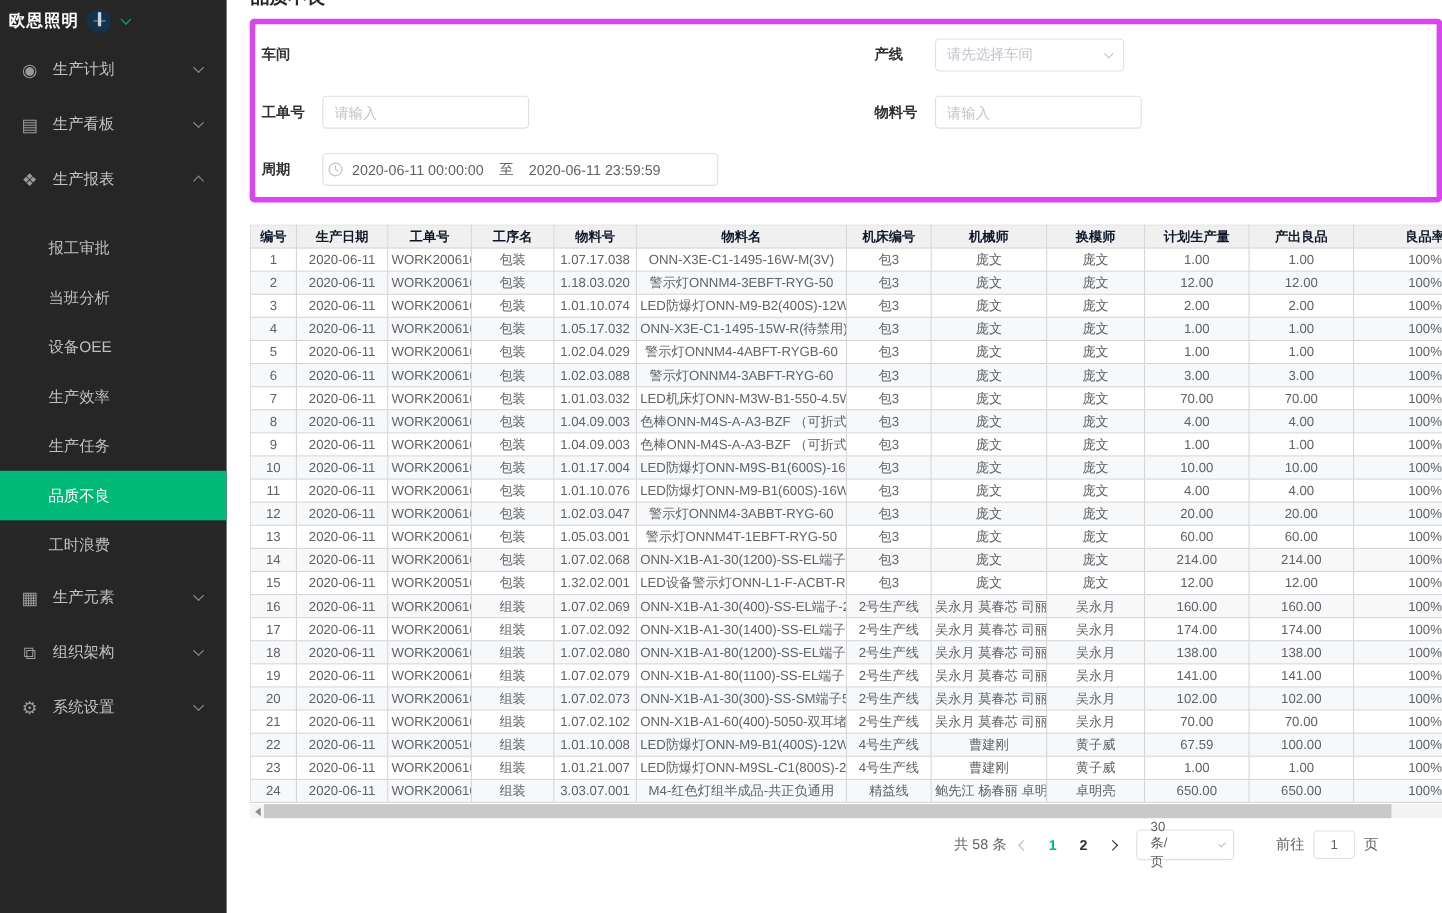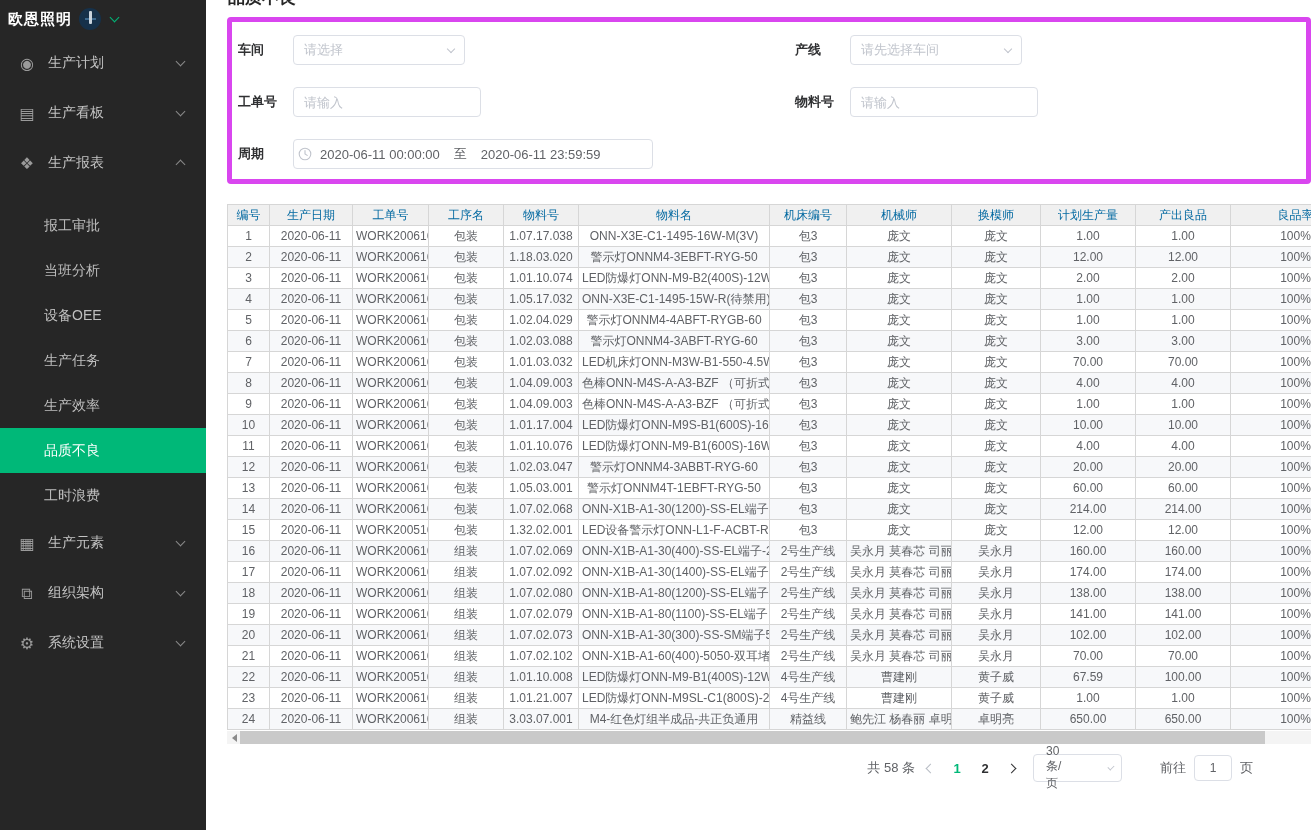--- a/index.html
+++ b/index.html
@@ -48,21 +48,21 @@
   input.finput::placeholder{color:#c0c4cc;}
   input.finput{outline:none;font-family:inherit;}
   .daterange{width:360px;padding:0 4px;color:#606266;gap:8px;cursor:pointer;}
   .daterange .sep{color:#606266;margin:0 6px;}
 
   
   .table-wrap{margin-top:20px;width:1084px;overflow:hidden;}
   table{border-collapse:collapse;table-layout:fixed;width:1133px;font-size:12px;}
   th,td{border:1px solid #d6d6d6;text-align:center;white-space:nowrap;overflow:hidden;
         padding:0 3px;height:20px;line-height:20px;}
-  th{background:#f0f0f0;color:#0369a1;font-weight:400;height:21px;}
+  th{background:#f0f0f0;color:#0f172a;font-weight:700;height:21px;}
   td{color:#606266;}
   tbody tr:nth-child(even){background:#f7f8fa;}
 
   .hscroll{width:1084px;height:13px;background:#f4f4f4;display:flex;align-items:center;margin-top:1px;}
   .hscroll-btn{width:13px;height:13px;display:flex;align-items:center;justify-content:center;cursor:pointer;}
   .tri-left{width:0;height:0;border:4px solid transparent;border-right:5px solid #8b8b8b;margin-right:2px;}
   .hscroll-thumb{height:13px;width:1025px;background:#c9c9c9;cursor:grab;}
 
   
   .pagination{display:flex;align-items:center;justify-content:flex-end;gap:12px;
@@ -105,22 +105,22 @@
         </div>
         <div class="side-item">
           <span class="side-icon">❖</span>
           <span class="side-label">生产报表</span>
           <i class="chev up"></i>
         </div>
         <div class="submenu">
           <div class="sub-item">报工审批</div>
           <div class="sub-item">当班分析</div>
           <div class="sub-item">设备OEE</div>
+          <div class="sub-item">生产效率</div>
           <div class="sub-item">生产任务</div>
-          <div class="sub-item">生产效率</div>
           <div class="sub-item active">品质不良</div>
           <div class="sub-item">工时浪费</div>
         </div>
         <div class="side-item">
           <span class="side-icon">▦</span>
           <span class="side-label">生产元素</span>
           <i class="chev down"></i>
         </div>
         <div class="side-item">
           <span class="side-icon">⧉</span>
@@ -135,24 +135,20 @@
       </nav>
   </aside>
 
   <main class="content">
     <h1 class="page-title">品质不良</h1>
 
     <section class="filter-panel">
       <div class="filter-row">
         <div class="fgroup lcol">
           <span class="flabel">车间</span>
-          <div class="fselect">
-            <span>请选择</span>
-            <i class="chev down"></i>
-          </div>
         </div>
         <div class="fgroup">
           <span class="flabel">产线</span>
           <div class="fselect">
             <span>请先选择车间</span>
             <i class="chev down"></i>
           </div>
         </div>
       </div>
       <div class="filter-row">

